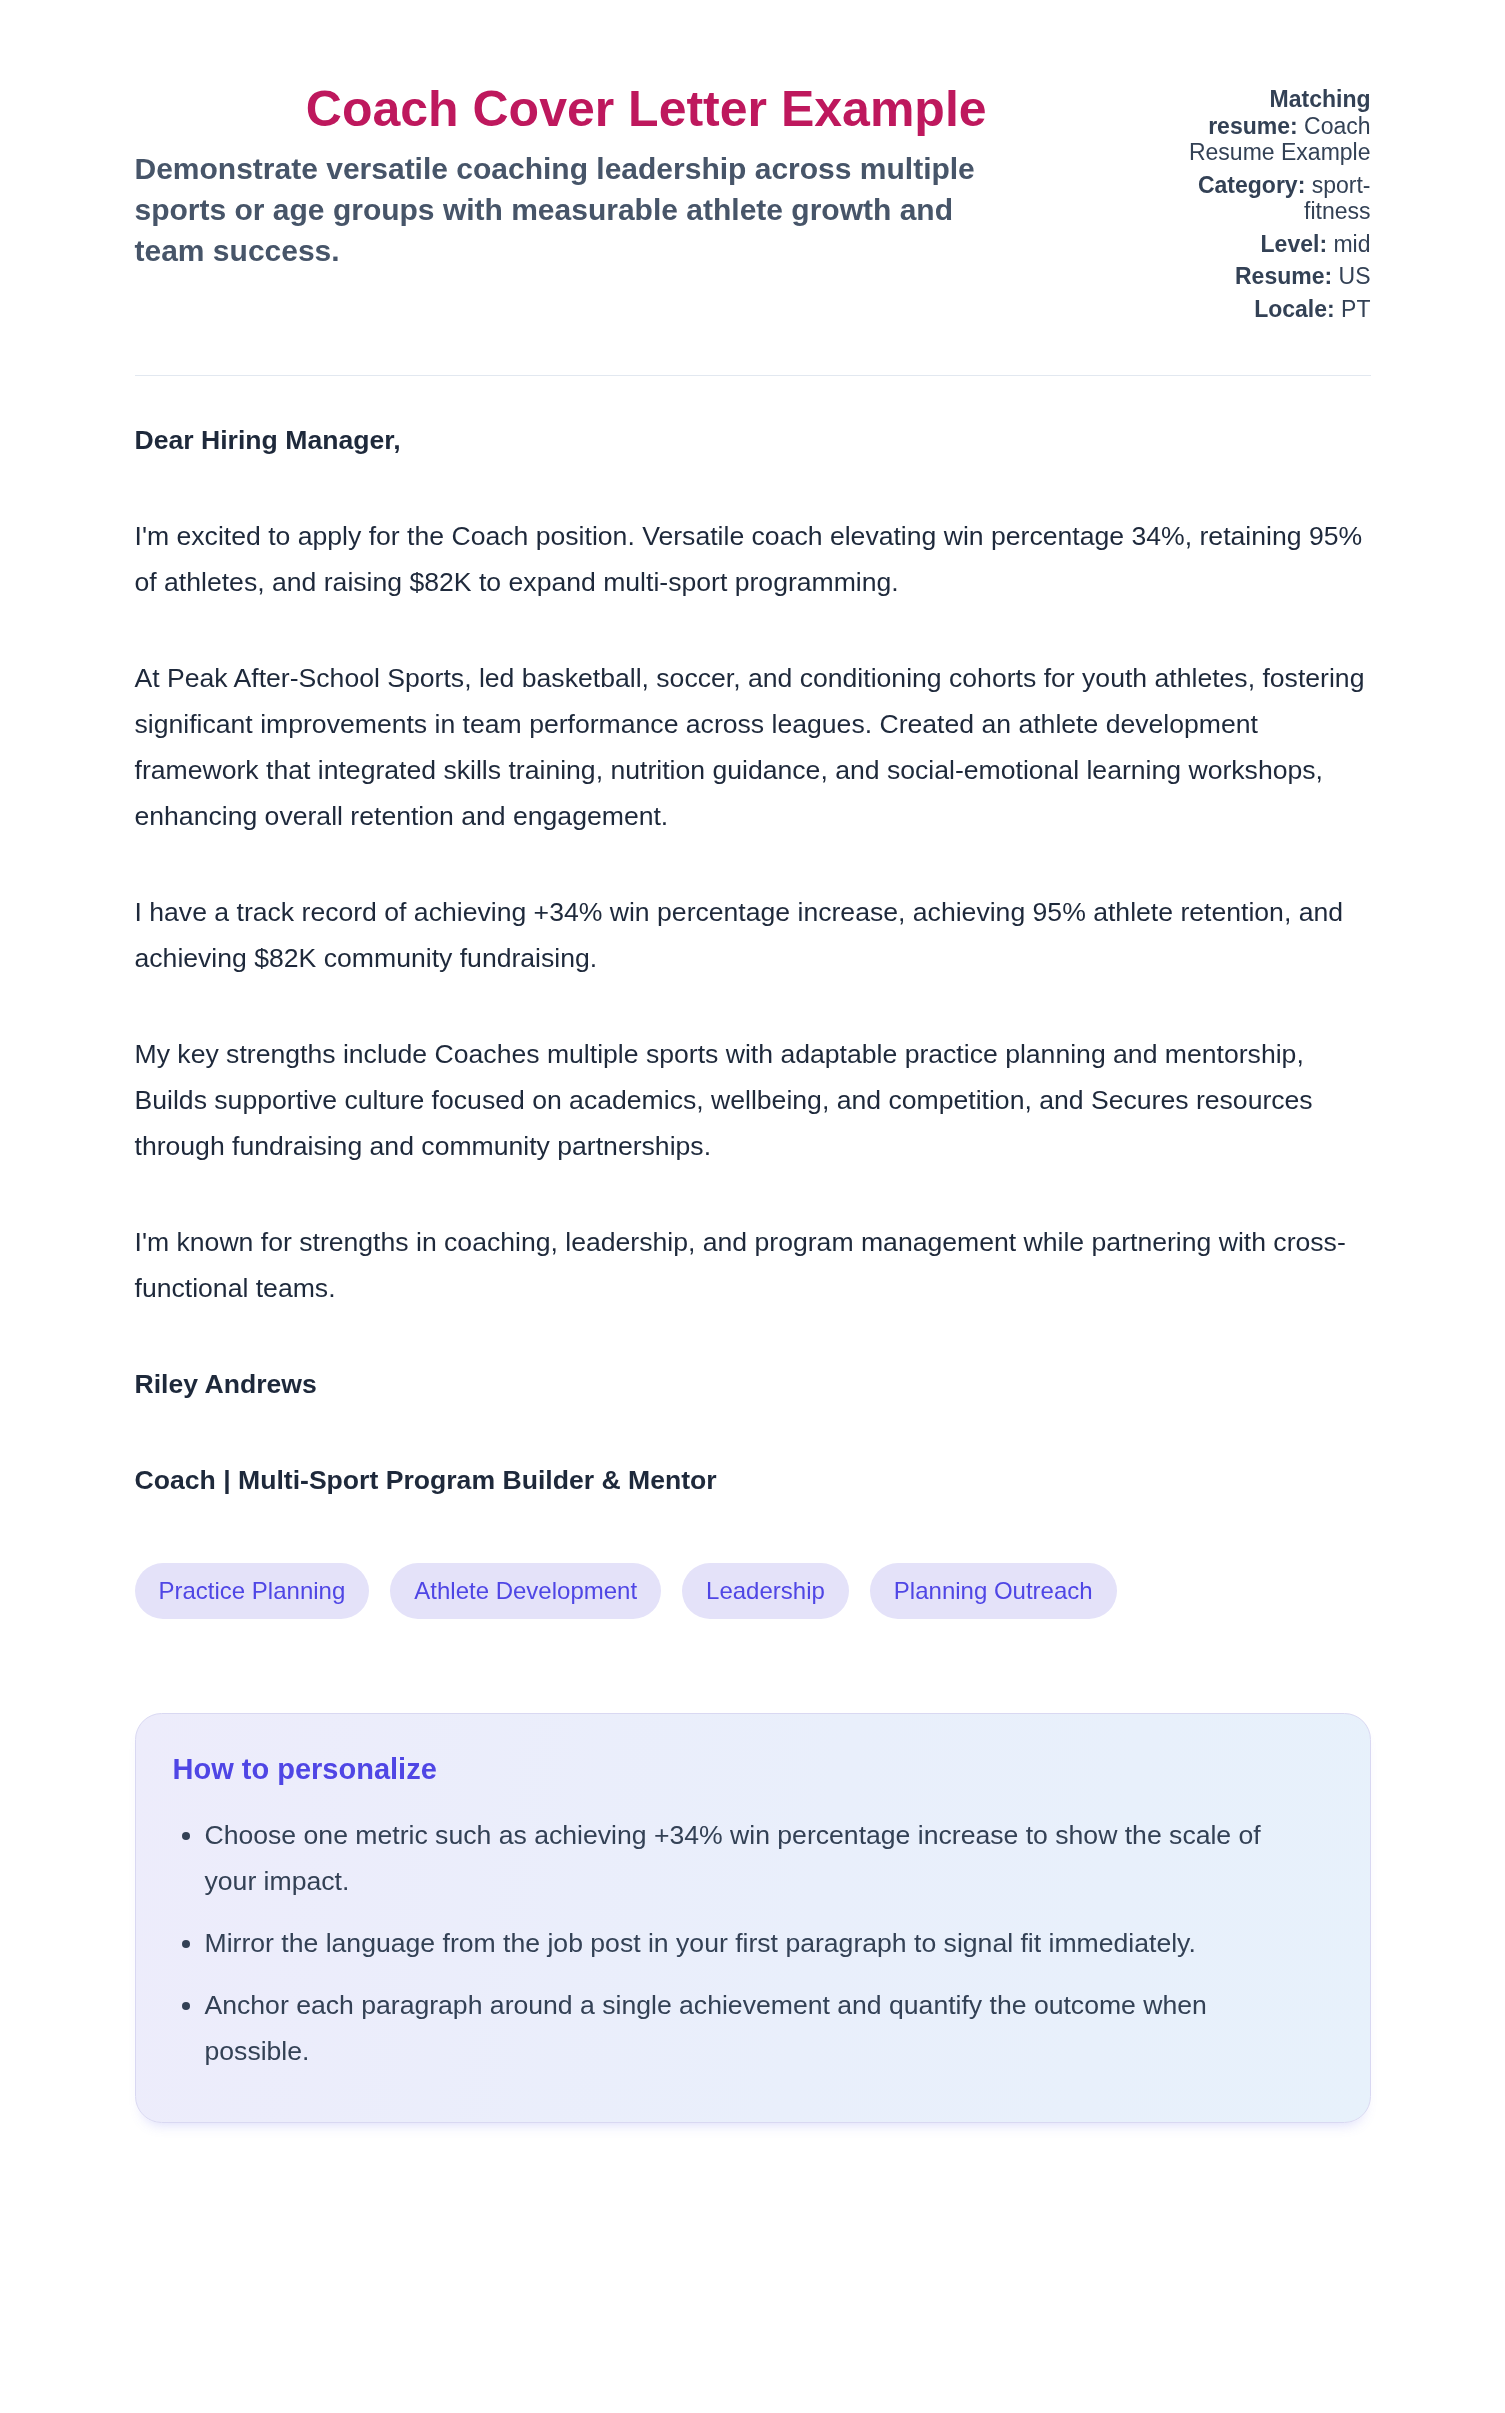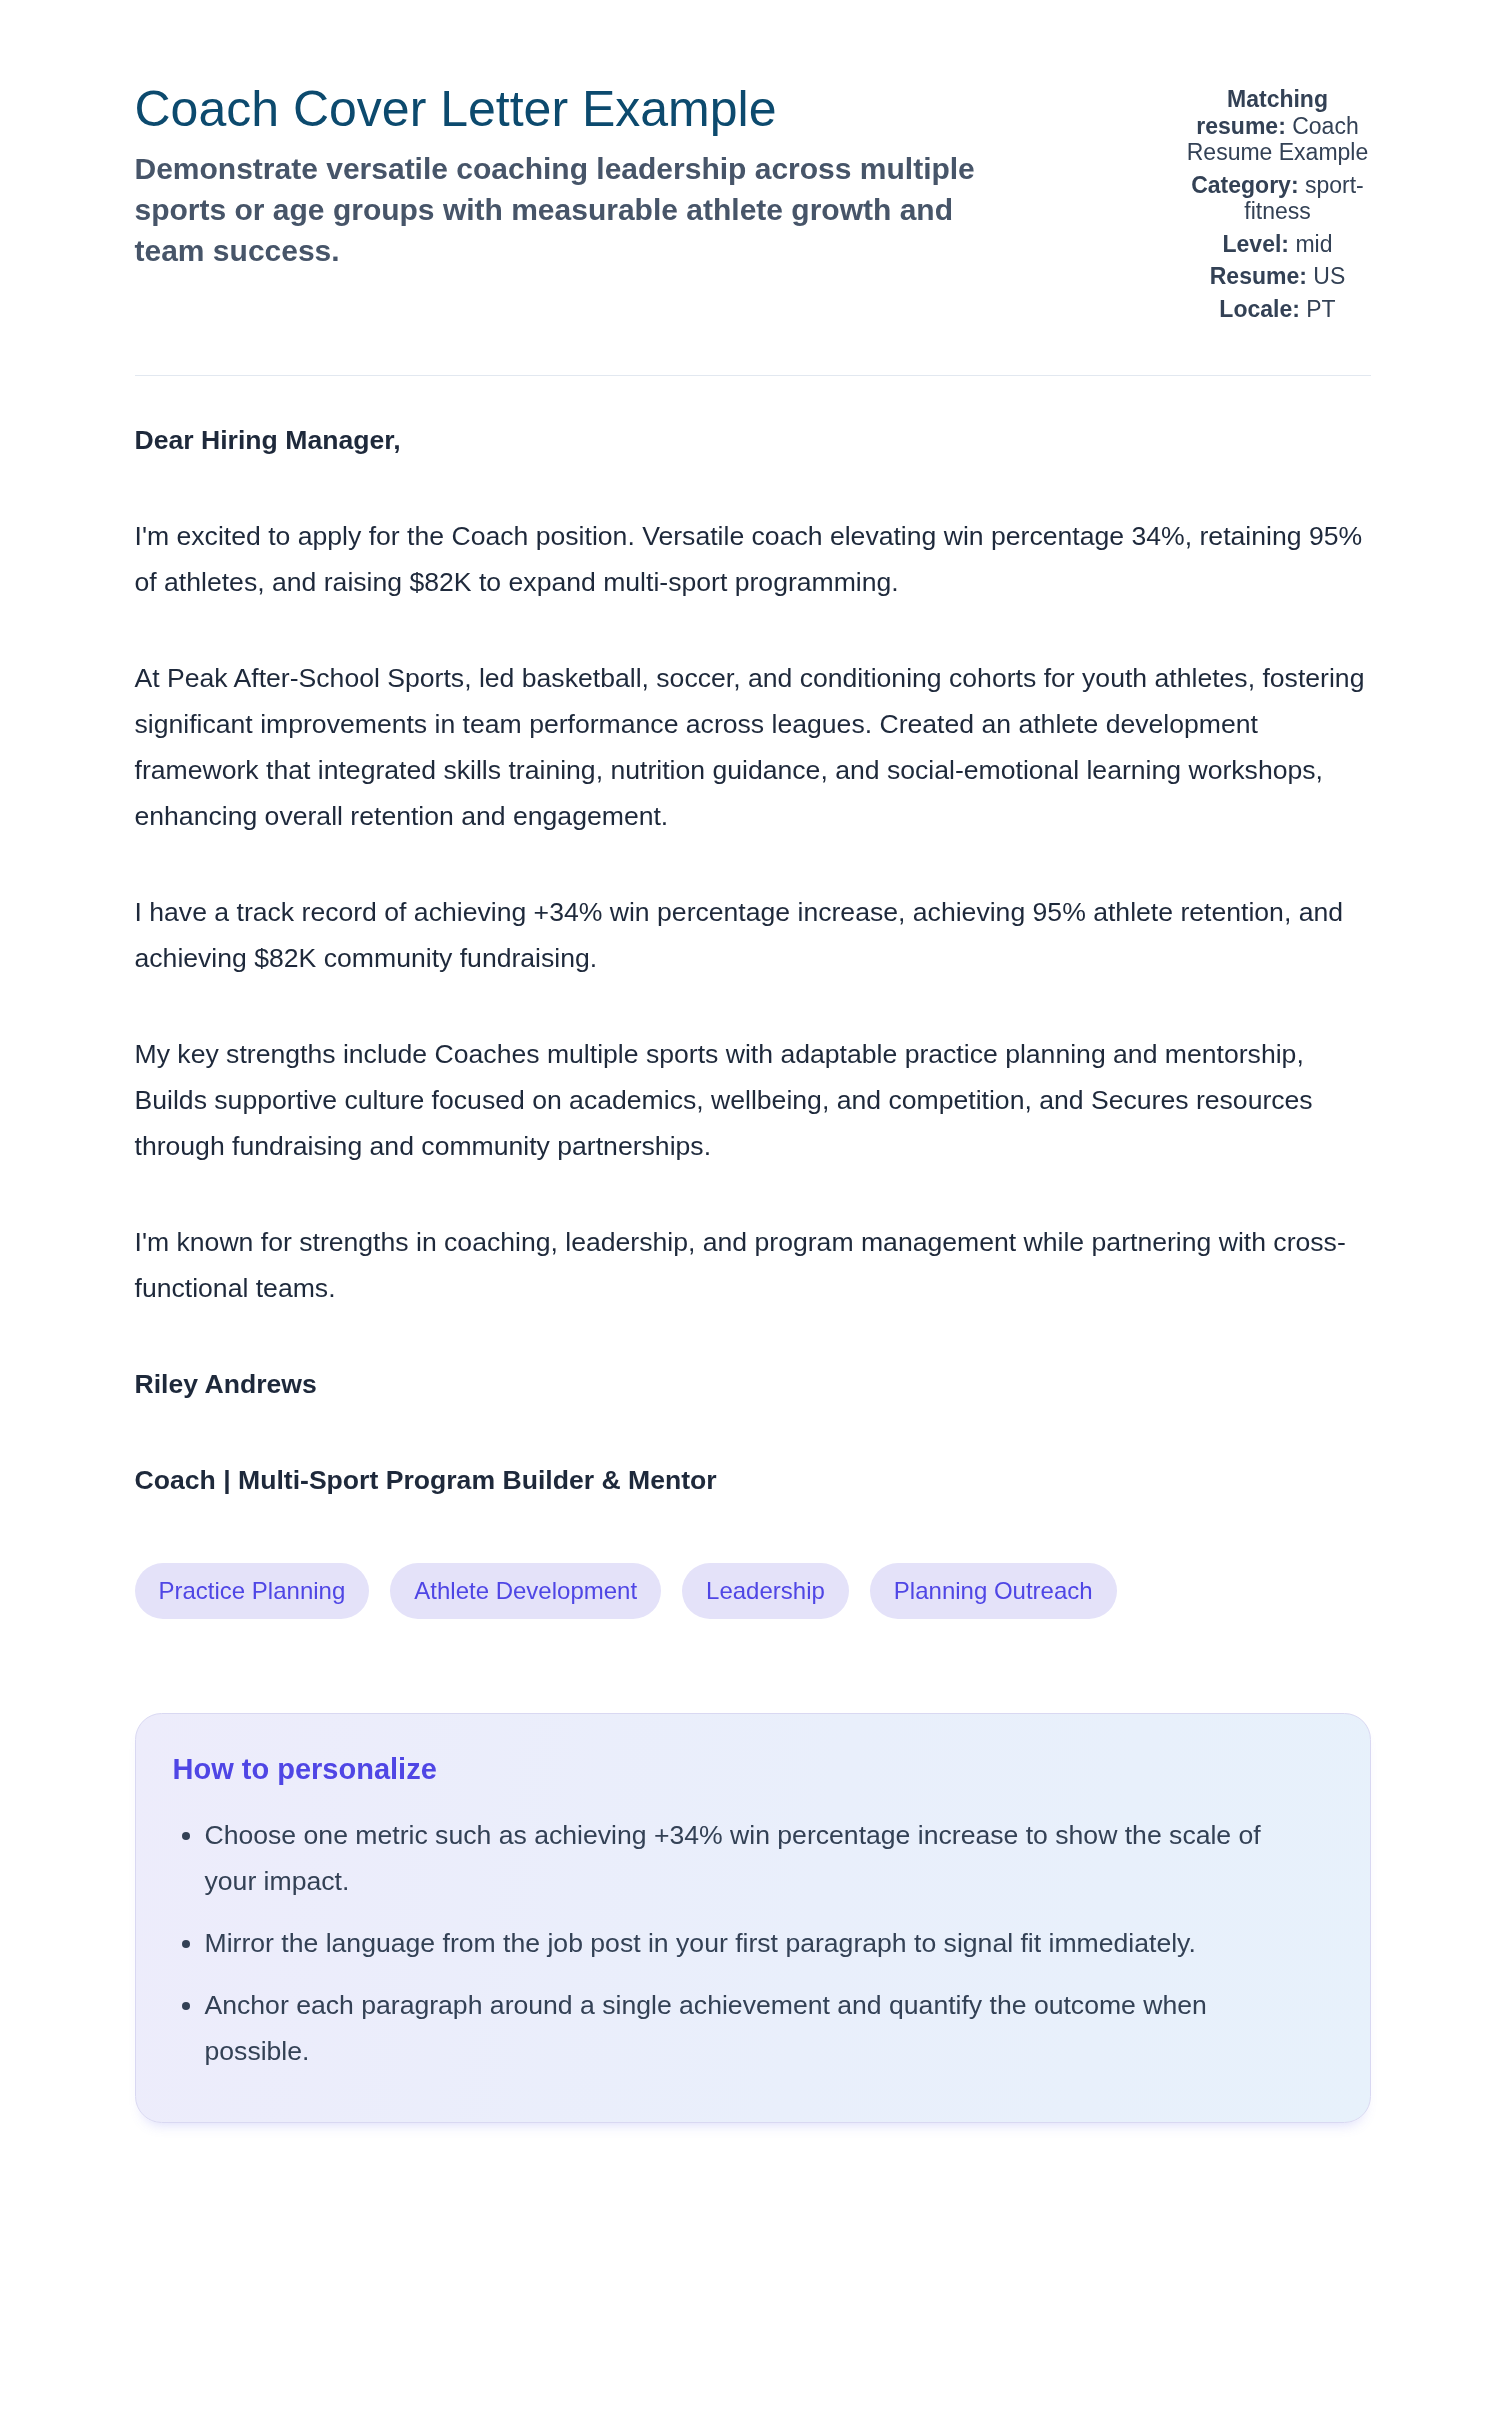--- a/index.html
+++ b/index.html
@@ -17,38 +17,39 @@
     padding-bottom: 87px;
   }
 
   
   .header { display: flex; align-items: flex-start; }
   .header-left { flex: 1 1 auto; min-width: 0; }
   .page-title {
     margin: 0 0 10.6px 0;
     font-size: 50px;
     line-height: 1.15;
-    font-weight: 400;
-    color: #0c4a6e;
+    font-weight: 700;
+    color: #be185d;
     letter-spacing: 0;
+    text-align: center;
   }
   .page-subtitle {
     margin: 0;
     max-width: 894px;
     font-size: 30px;
     line-height: 1.36;
     font-weight: 700;
     color: #475569;
   }
   .header-meta {
     flex: 0 0 186px;
     width: 186px;
     margin-left: 26.6px;
     margin-top: 5.3px;
-    text-align: center;
+    text-align: right;
     font-size: 23px;
     line-height: 1.15;
     color: #334155;
   }
   .meta-item { margin-bottom: 6.2px; }
   .meta-label { font-weight: 700; }
 
   .divider {
     border: none;
     border-top: 1.8px solid #e2e8f0;

